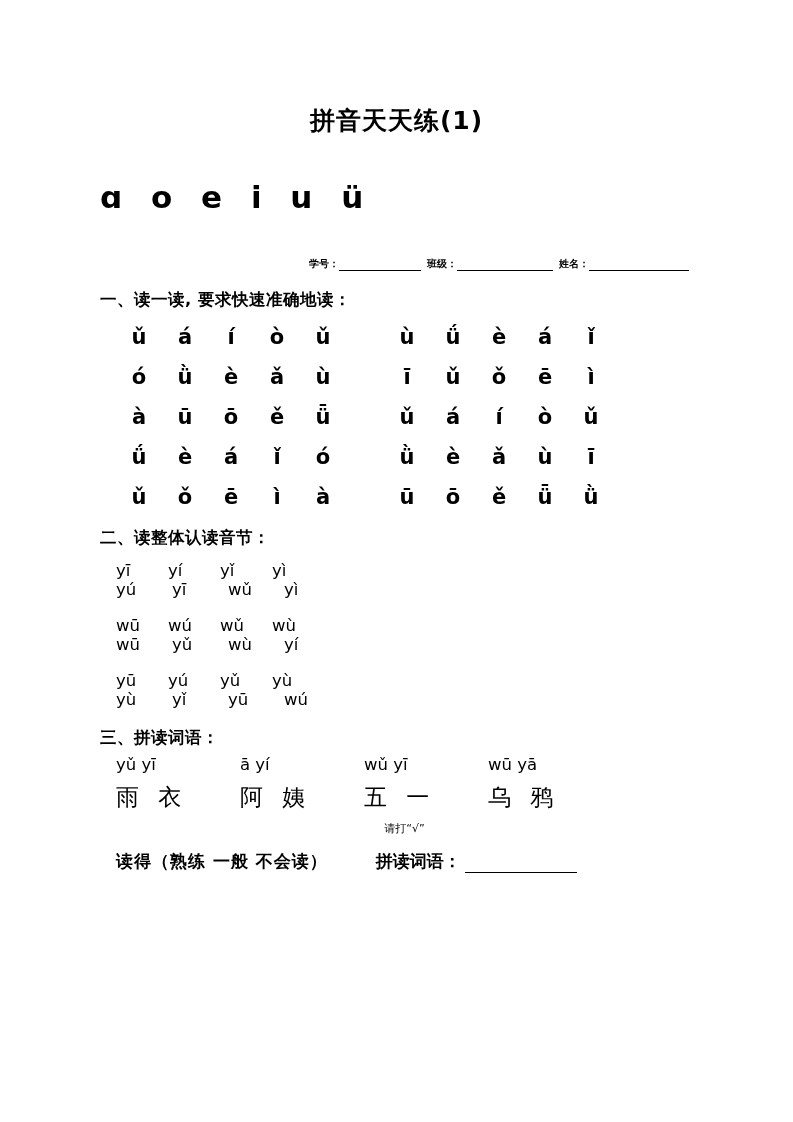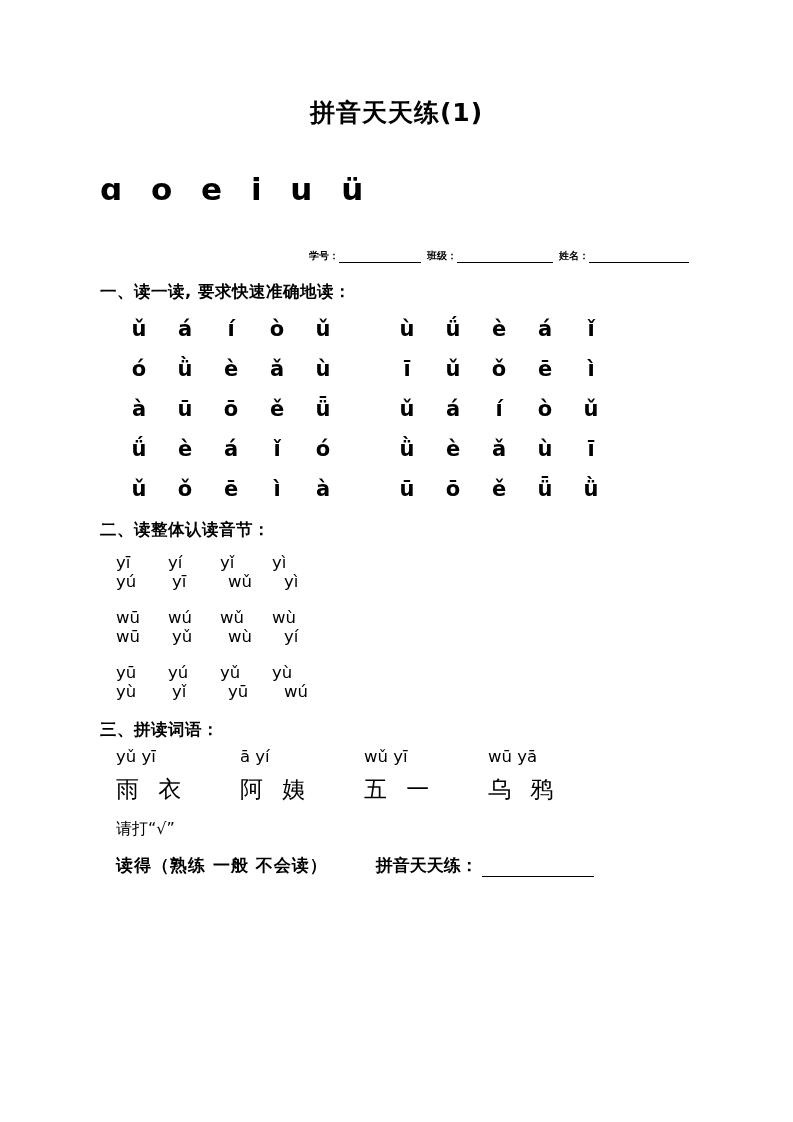--- a/index.html
+++ b/index.html
@@ -12,21 +12,21 @@
     background: #ffffff;
     font-family: "Liberation Sans", sans-serif;
     color: #000000;
     overflow: hidden;
   }
   .page {
     position: relative;
     width: 793px;
     height: 1122px;
     box-sizing: border-box;
-    padding: 4px 100px;
+    padding: 12px 100px;
   }
 
   .doc-title {
     margin: 0;
     padding-top: 92px;
     text-align: center;
     font-size: 25px;
     font-weight: 700;
     letter-spacing: 1px;
     font-family: "DejaVu Sans", sans-serif;
@@ -117,24 +117,25 @@
   .word-han {
     display: flex;
     margin-top: 8px;
     padding-left: 16px;
     font-family: "DejaVu Sans", sans-serif;
     font-size: 23px;
   }
   .word-han .cell { width: 124px; letter-spacing: 6px; }
 
   .check-note {
-    margin-top: 14px;
-    padding-left: 16px;
-    font-size: 16px;
-    font-family: "DejaVu Sans", sans-serif;
+    margin-top: 8px;
+    padding-left: 16px;
+    font-size: 11px;
+    font-family: "DejaVu Sans", sans-serif;
+    text-align: center;
   }
 
   .footer-line {
     margin-top: 14px;
     padding-left: 16px;
     font-size: 17px;
     font-weight: 700;
     font-family: "DejaVu Sans", sans-serif;
     display: flex;
   }
@@ -306,17 +307,17 @@
     <span class="cell">阿 姨</span>
     <span class="cell">五 一</span>
     <span class="cell">乌 鸦</span>
   </div>
 
   <div class="check-note">请打“√”</div>
 
   <div class="footer-line">
     <span class="eval">读得（熟练  一般  不会读）</span>
     <span class="spacer"></span>
-    <span>拼音天天练：</span>
+    <span>拼读词语：</span>
     <span class="sign-fld"></span>
   </div>
 
 </div>
 
 </body></html>

